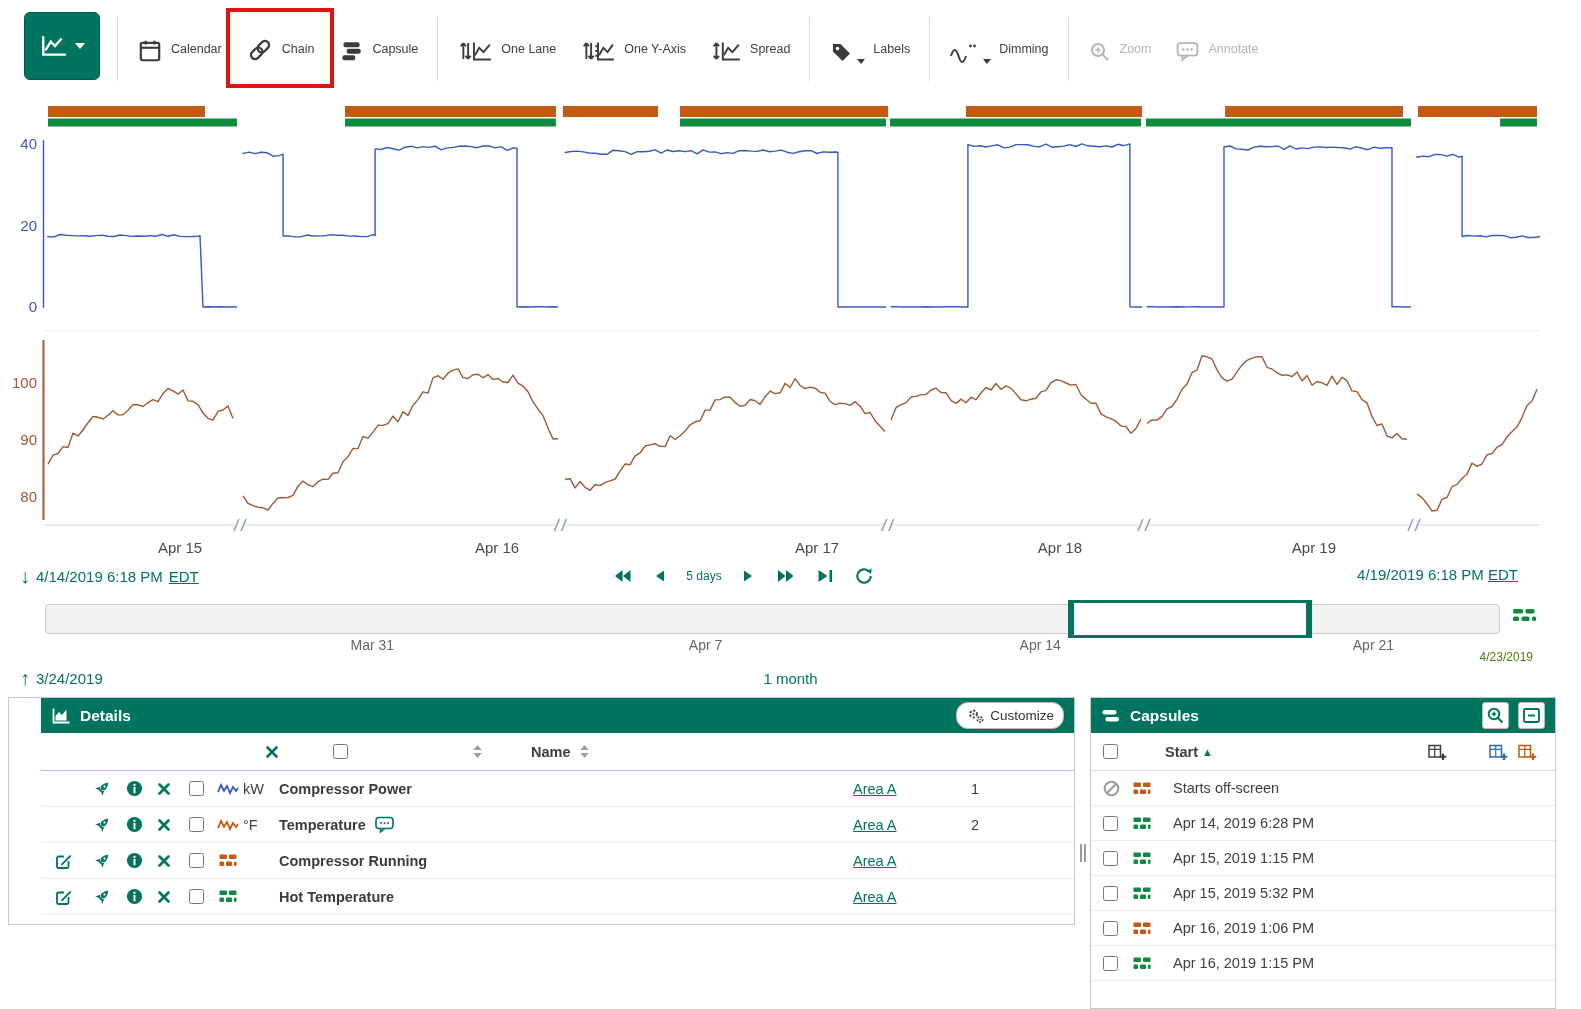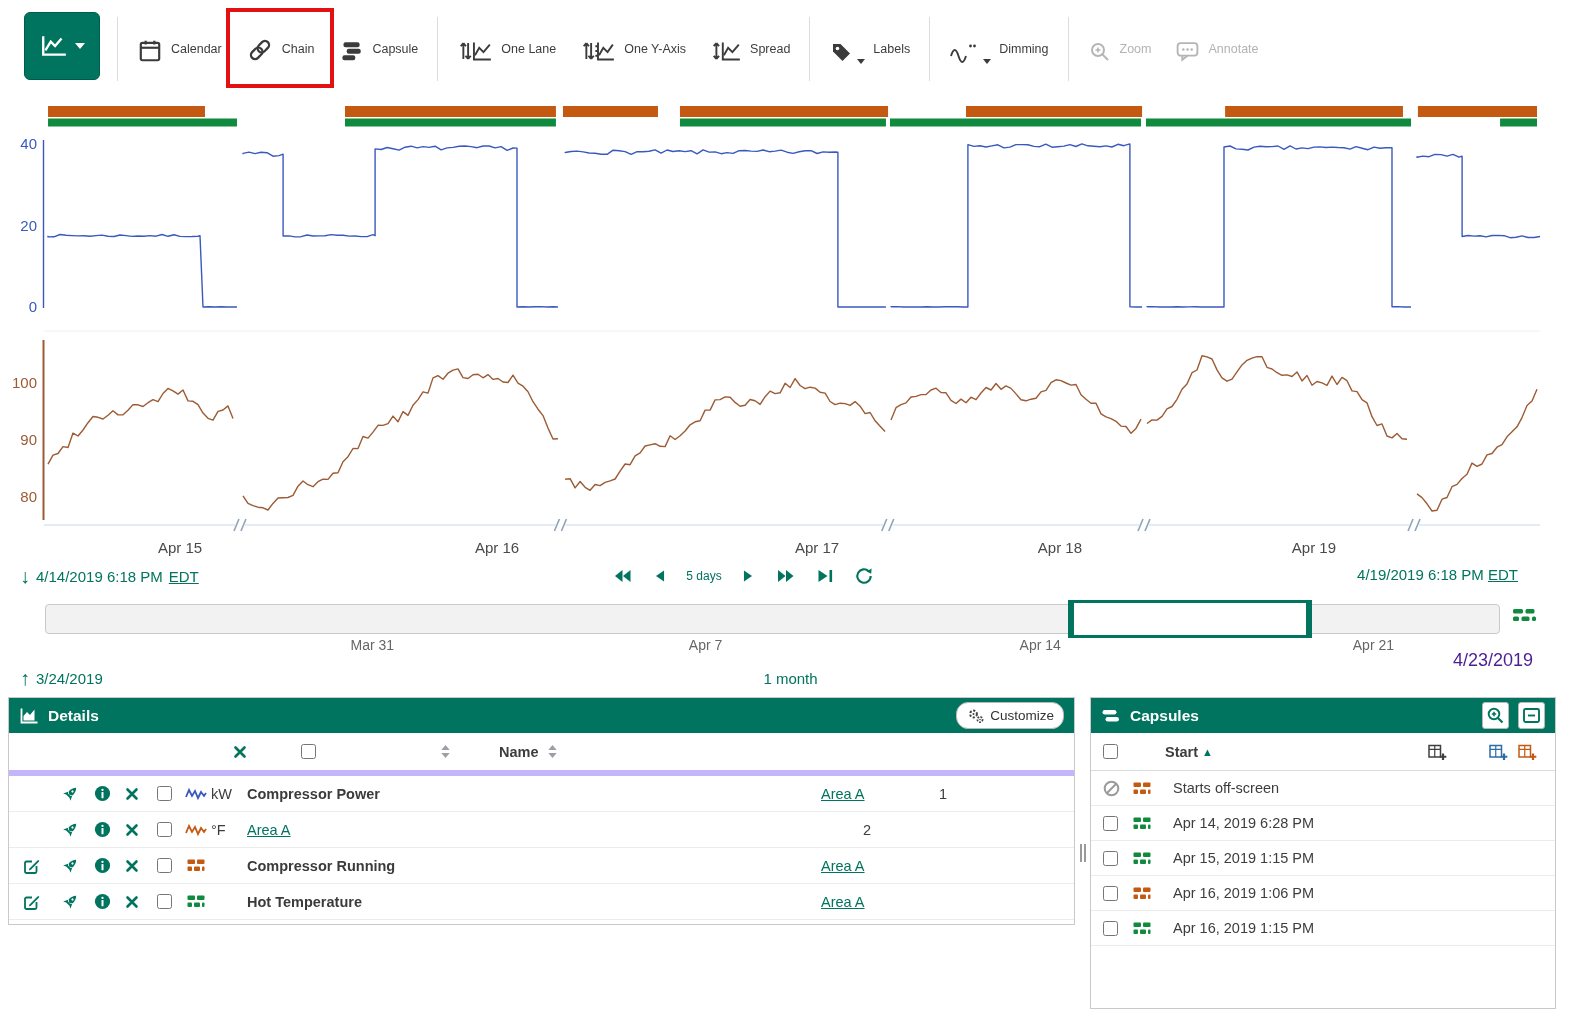--- a/index.html
+++ b/index.html
@@ -28,32 +28,32 @@
   .tz-link{text-decoration:underline;cursor:pointer;}
   #nav-duration{font-size:12px;color:#00745e;}
 
   
   #tl-track{position:absolute;left:45px;top:604px;width:1455px;height:30px;background:#f2f2f2;border:1px solid #c9c9c9;border-radius:4px;box-sizing:border-box;}
   .tl-label{position:absolute;top:637px;transform:translateX(-50%);font-size:14px;color:#666;}
   #tl-sel{position:absolute;top:600px;height:38px;background:#fff;border-top:3px solid #00745e;border-bottom:3px solid #00745e;border-left:6px solid #00745e;border-right:6px solid #00745e;box-sizing:border-box;cursor:grab;}
   #tl-capsule-icon{position:absolute;left:1512px;top:606px;}
   #range-start{position:absolute;left:20px;top:668px;display:flex;align-items:center;gap:6px;font-size:15px;color:#00745e;}
   #range-center{position:absolute;left:0;right:0;top:670px;text-align:center;font-size:15px;color:#00745e;}
-  #range-end{position:absolute;right:48px;top:650px;font-size:18px;color:#4c1d95;}
+  #range-end{position:absolute;right:48px;top:650px;font-size:12px;color:#4d7c0f;}
 
   
   .panel{position:absolute;top:697px;background:#fff;border:1px solid #c9c9c9;box-sizing:border-box;}
   .panel-header{height:35px;background:#00745e;color:#fff;display:flex;align-items:center;padding:0 10px;gap:9px;font-size:15.5px;font-weight:bold;}
   .hdr-btn{background:#fff;border:1px solid #b9b9b9;border-radius:3px;display:flex;align-items:center;gap:5px;color:#333;font-size:13.5px;font-weight:normal;height:27px;padding:0 9px;}
   .hdr-sq{width:27px;height:27px;padding:0;justify-content:center;}
-  #details{left:8px;width:1067px;height:228px;}
+  #details{left:8px;width:1067px;height:228px;padding-left:32px;}
   #capsules{left:1090px;width:466px;height:312px;}
 
   .dt-row{display:grid;grid-template-columns:44px 34px 30px 30px 34px 30px 36px 574px 92px 60px 1fr;align-items:center;height:35px;border-bottom:1px solid #ececec;font-size:14.5px;color:#3d3d3d;}
-  .dt-head{height:37px;border-bottom:6px solid #c4b5fd;font-weight:bold;gap:36px;}
+  .dt-head{height:37px;border-bottom:1px solid #c4b5fd;font-weight:bold;gap:36px;}
   .c{display:flex;align-items:center;justify-content:center;}
   .l{display:flex;align-items:center;}
   .name-cell{display:flex;align-items:center;gap:9px;font-weight:bold;color:#3b3b3b;}
   .asset-link{color:#00745e;text-decoration:underline;cursor:pointer;font-weight:normal;}
   .sort-asc{font-size:11px;color:#00745e;margin-left:4px;}
   input[type=checkbox]{width:15px;height:15px;margin:0;accent-color:#00745e;cursor:pointer;}
 
   .cp-hrow{display:flex;align-items:center;height:37px;border-bottom:1px solid #dcdcdc;padding:0 12px;font-weight:bold;font-size:14.5px;color:#3d3d3d;}
   .cp-row{display:flex;align-items:center;height:34px;border-bottom:1px solid #ececec;padding:0 12px;font-size:14.5px;color:#3d3d3d;}
   .cp-cb{width:30px;display:flex;align-items:center;}
@@ -465,20 +465,32 @@
       </span>
       <span class="c">
           <input type="checkbox" style="">
         </span>
       <span class="c">
         <svg width="22" height="15" viewBox="0 0 22 15">
             <polyline points="1,11 4,4 7,10 10,5 13,12 16,6 19,10 21,7" fill="none" stroke="#c45911" stroke-width="1.8"></polyline>
           </svg>
       </span>
       <span class="l">°F</span>
+      <span class="name-cell">
+        <span>Temperature</span>
+        <span>
+          <svg width="20" height="17" viewBox="0 0 20 17">
+              <rect x="1" y="1.5" width="17" height="11" rx="3" fill="none" stroke="#00745e" stroke-width="1.6"></rect>
+              <path d="M5.5 12.5V16l4-3.5" fill="none" stroke="#00745e" stroke-width="1.6"></path>
+              <circle cx="6" cy="7" r="1" fill="#00745e"></circle>
+              <circle cx="9.5" cy="7" r="1" fill="#00745e"></circle>
+              <circle cx="13" cy="7" r="1" fill="#00745e"></circle>
+            </svg>
+        </span>
+      </span>
       <span class="l">
           <a class="asset-link">Area A</a>
         </span>
       <span class="c">2</span>
       <span></span>
     </div>
 
     <div class="dt-row">
       <span class="c">
         <svg width="18" height="18" viewBox="0 0 18 18">
@@ -683,20 +695,35 @@
             <rect x="15" y="8.5" width="2.5" height="4.5" rx="1"></rect>
           </svg>
       </span>
       <span class="cp-start">Apr 15, 2019 1:15 PM</span>
     </div>
     <div class="cp-row">
       <span class="cp-cb">
           <input type="checkbox" style="">
         </span>
       <span class="cp-ic">
+        <svg width="18" height="15" viewBox="0 0 18 15" fill="#108a3e">
+            <rect x=".5" y="1.5" width="7.5" height="4.5" rx="1"></rect>
+            <rect x="10" y="1.5" width="7.5" height="4.5" rx="1"></rect>
+            <rect x=".5" y="8.5" width="4.5" height="4.5" rx="1"></rect>
+            <rect x="7" y="8.5" width="6" height="4.5" rx="1"></rect>
+            <rect x="15" y="8.5" width="2.5" height="4.5" rx="1"></rect>
+          </svg>
+      </span>
+      <span class="cp-start">Apr 15, 2019 5:32 PM</span>
+    </div>
+    <div class="cp-row">
+      <span class="cp-cb">
+          <input type="checkbox" style="">
+        </span>
+      <span class="cp-ic">
         <svg width="18" height="15" viewBox="0 0 18 15" fill="#c45911">
             <rect x=".5" y="1.5" width="7.5" height="4.5" rx="1"></rect>
             <rect x="10" y="1.5" width="7.5" height="4.5" rx="1"></rect>
             <rect x=".5" y="8.5" width="4.5" height="4.5" rx="1"></rect>
             <rect x="7" y="8.5" width="6" height="4.5" rx="1"></rect>
             <rect x="15" y="8.5" width="2.5" height="4.5" rx="1"></rect>
           </svg>
       </span>
       <span class="cp-start">Apr 16, 2019 1:06 PM</span>
     </div>

